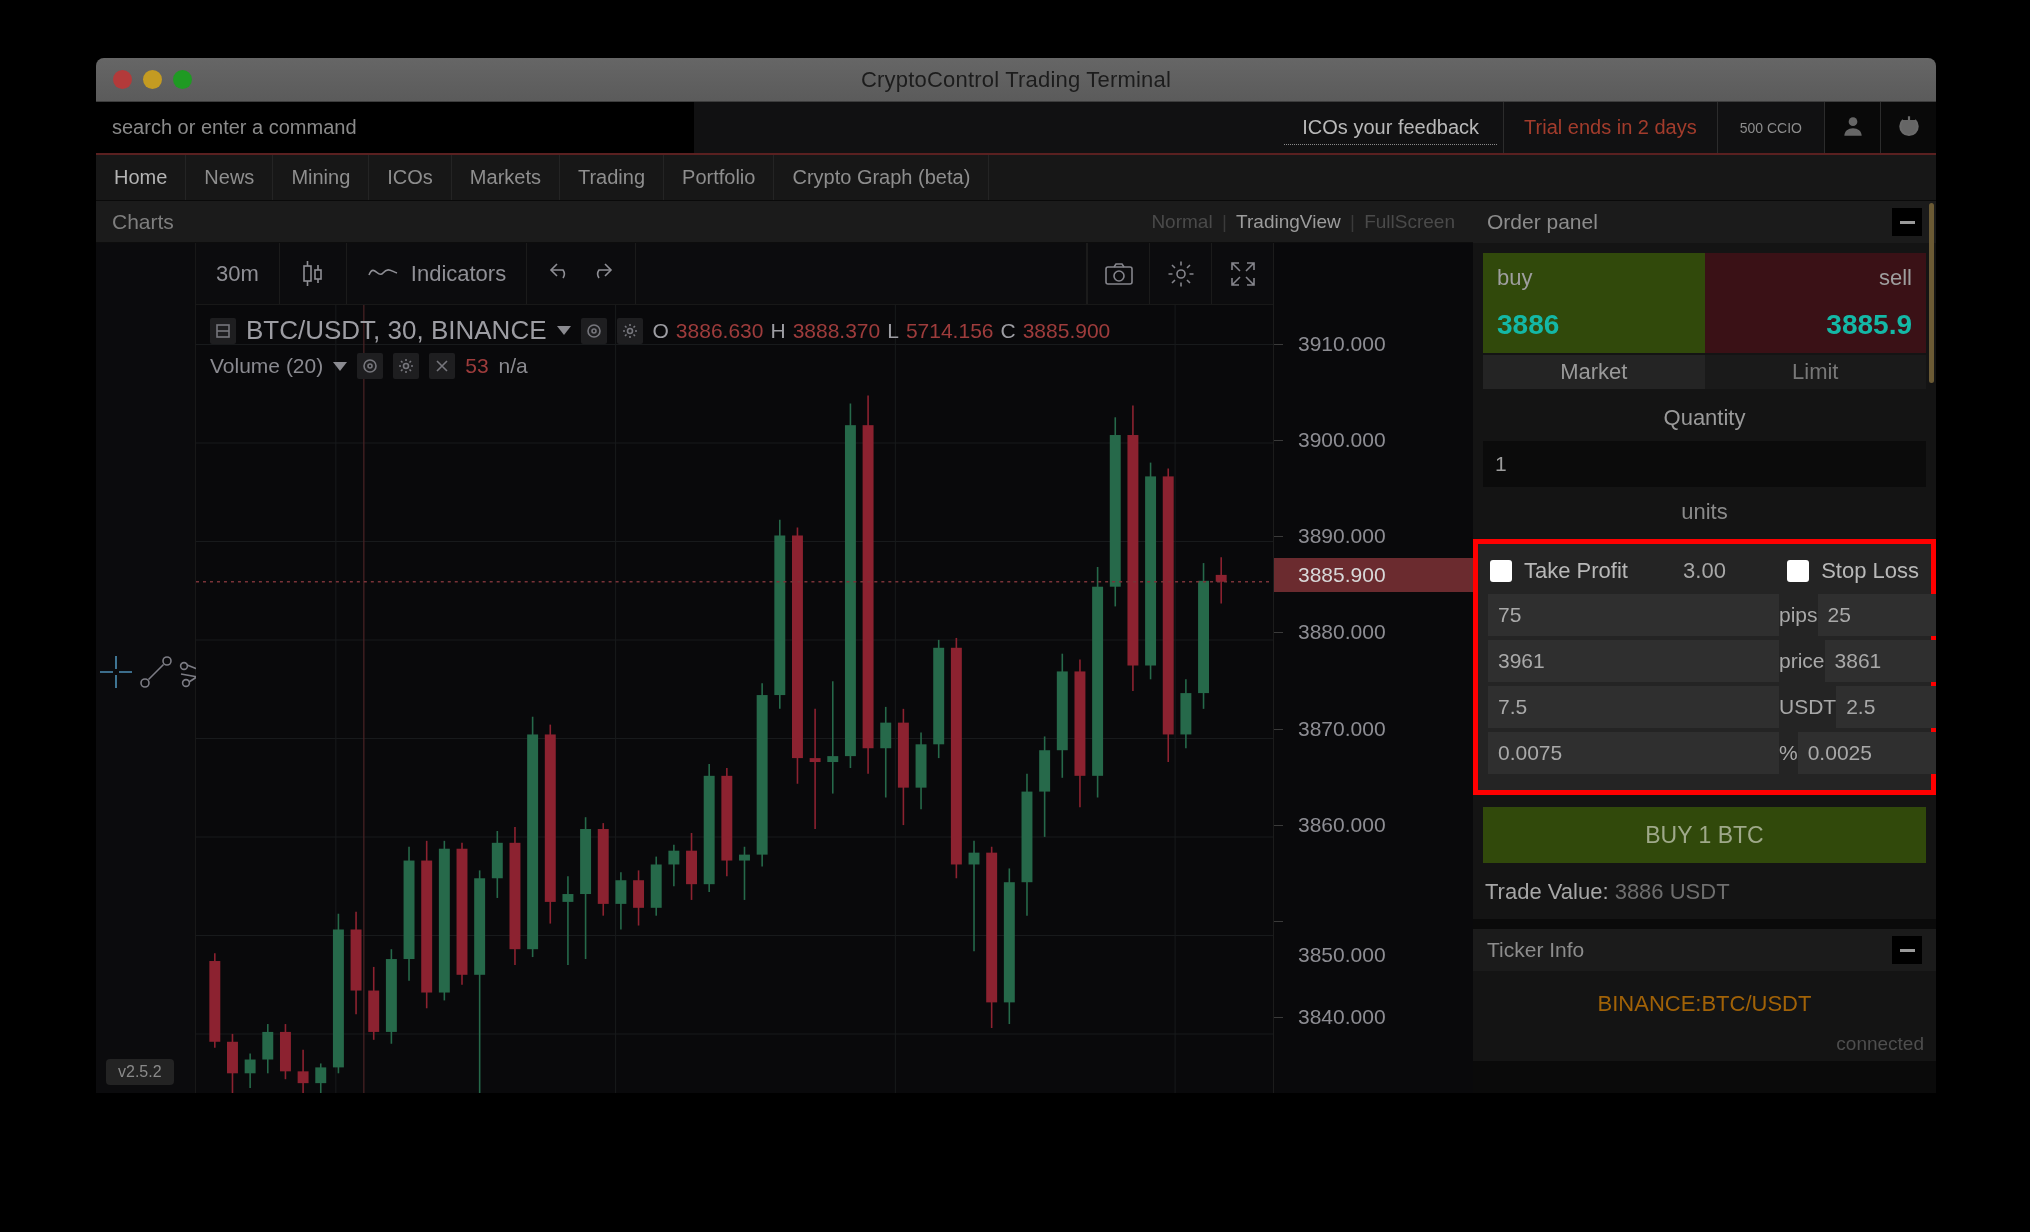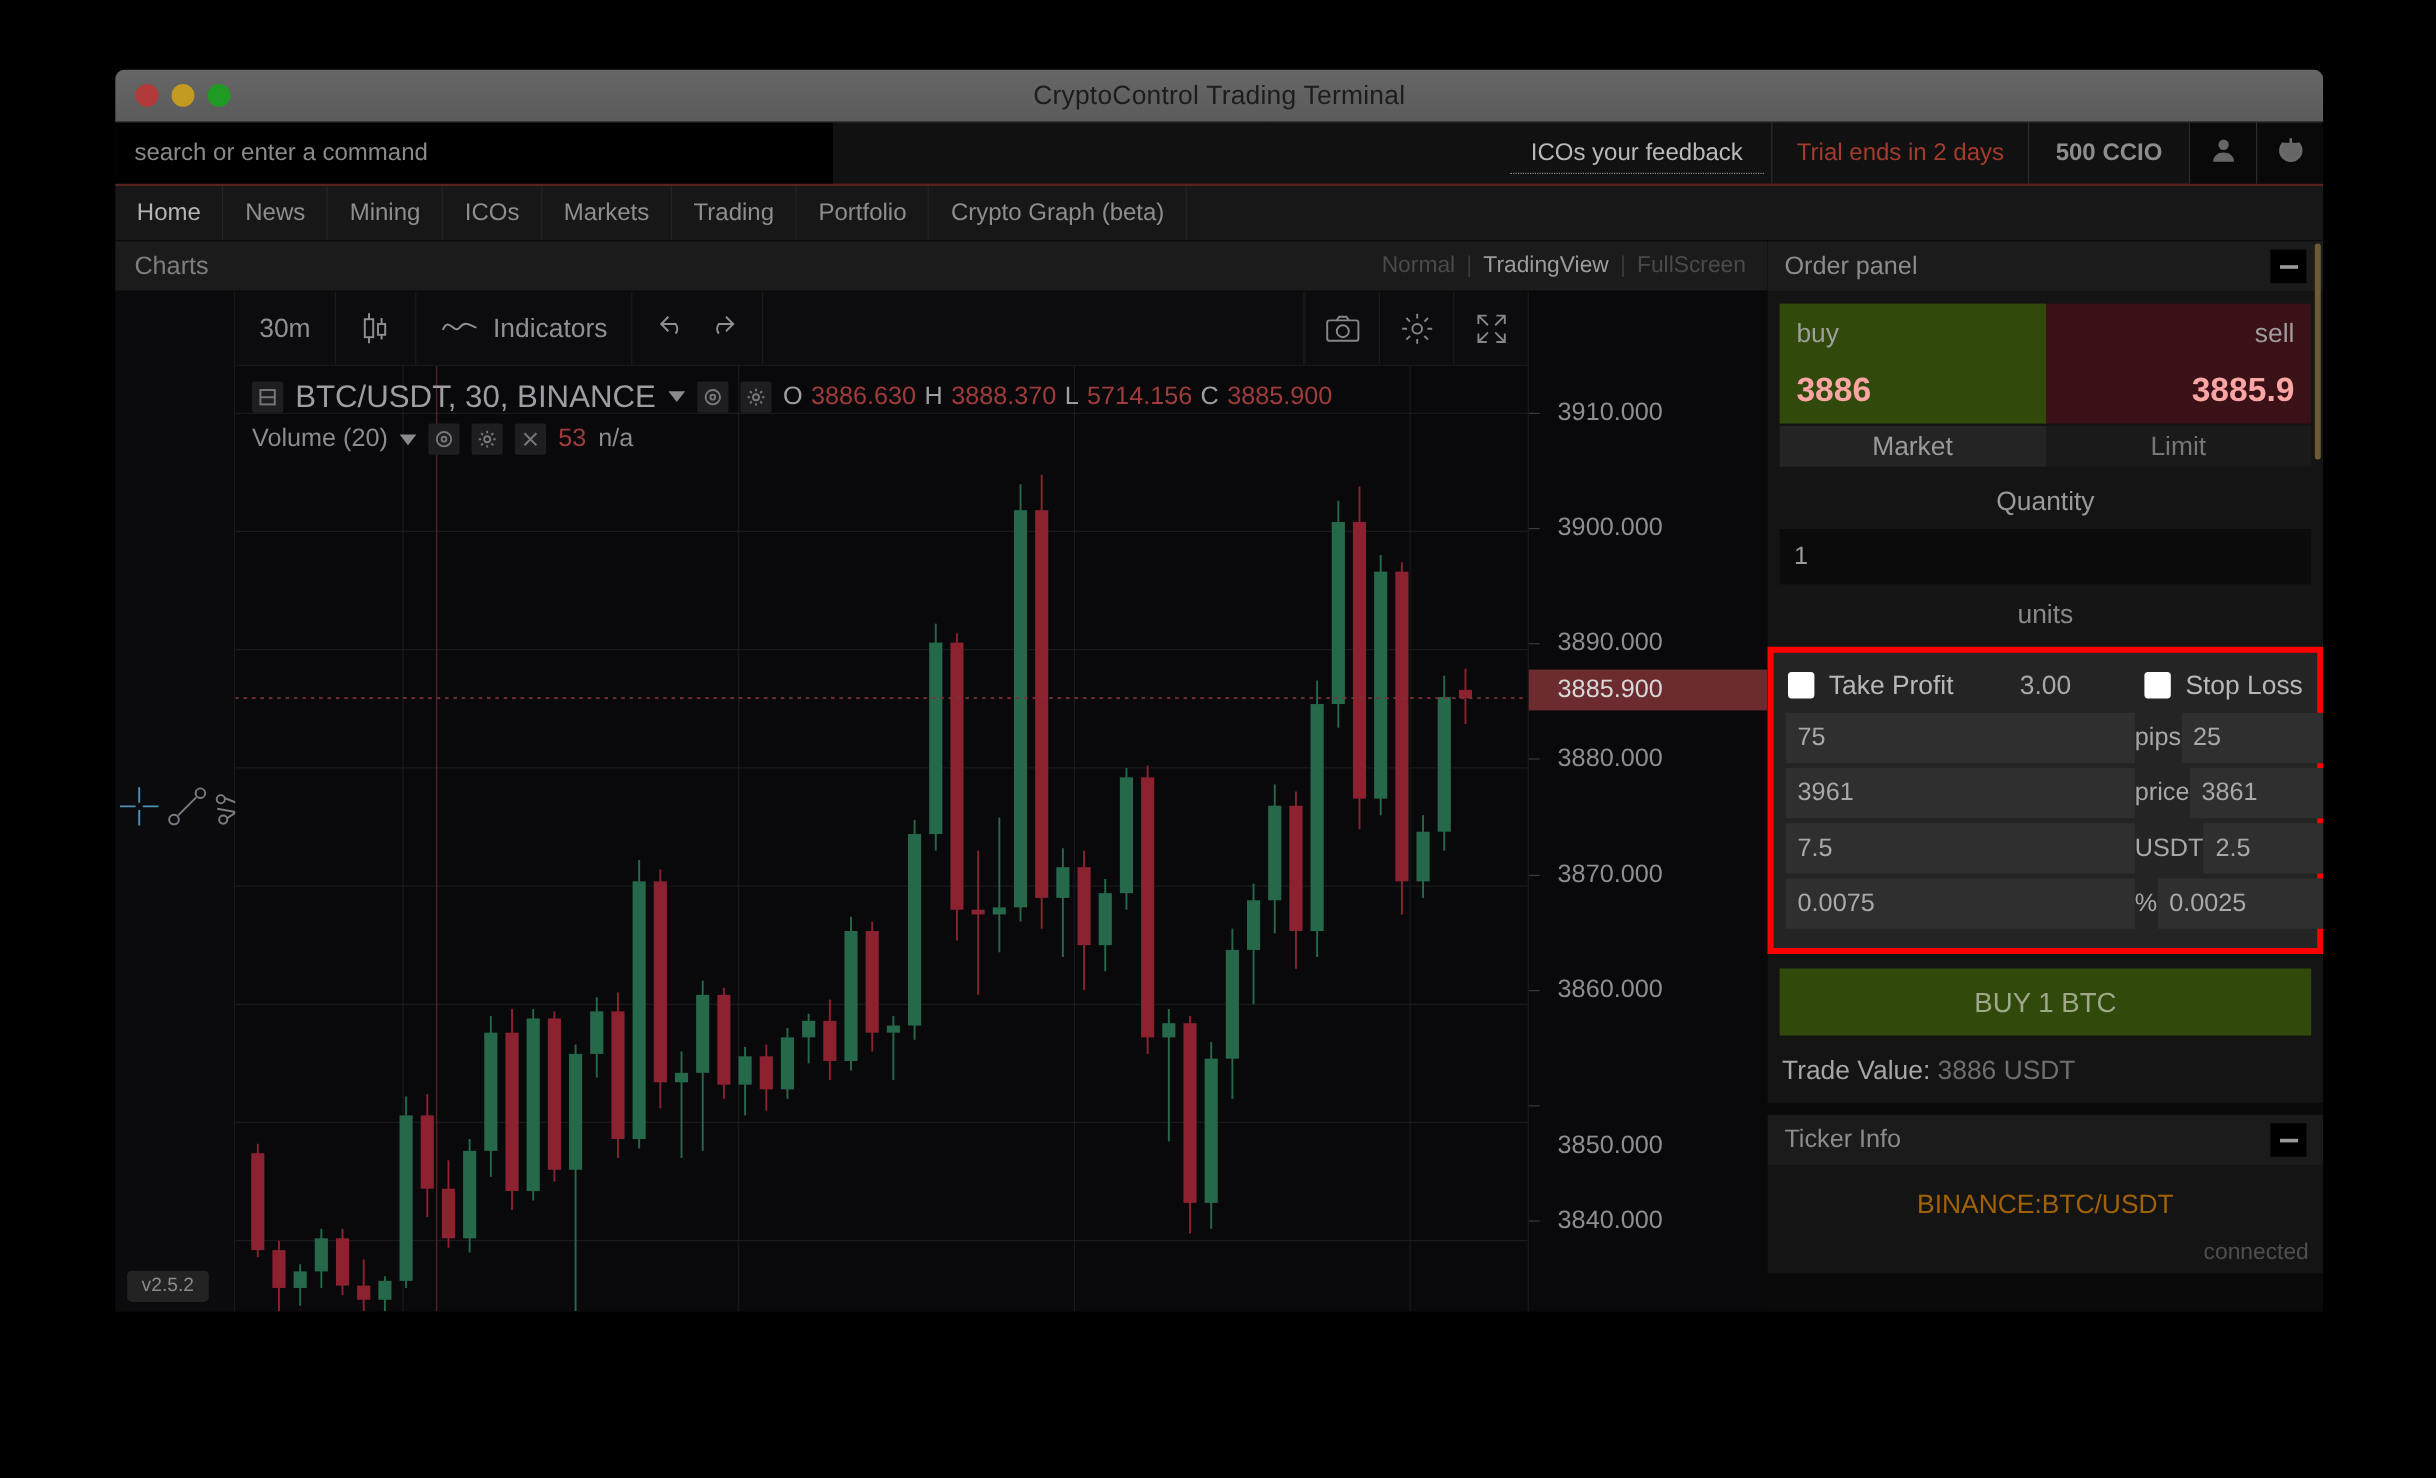--- a/index.html
+++ b/index.html
@@ -54,23 +54,22 @@
     border-bottom: 1px dotted #8a8a8a;
     align-self: center; line-height: 34px; margin-right: 6px;
   }
   .trial {
     display: flex; align-items: center; padding: 0 20px;
     color: #a33c2c; font-size: 20px;
     border-left: 1px solid #2c2c2c;
   }
   .ccio {
     display: flex; align-items: center; padding: 0 22px;
-    color: #8d8d8d; font-size: 20px;
+    color: #8d8d8d; font-size: 14px;
     border-left: 1px solid #2c2c2c;
-    font-weight: bold;
   }
   .icon-btn {
     width: 56px; display: flex; align-items: center; justify-content: center;
     border-left: 1px solid #2c2c2c; background: #090909;
   }
   .icon-btn svg { fill: #666; }
   
   .nav {
     height: 46px; background: #171717;
     display: flex; align-items: stretch;
@@ -182,21 +181,21 @@
   .minbtn i { display: block; width: 15px; height: 3px; background: #9a9a9a; }
   .order-body { background: #141414; padding: 10px 10px 0 10px; }
   .bs-row { display: flex; gap: 0; }
   .bs {
     flex: 1; height: 100px; padding: 12px 14px;
     display: flex; flex-direction: column; justify-content: space-between;
   }
   .bs-buy { background: #31490b; align-items: flex-start; }
   .bs-sell { background: #3a1116; align-items: flex-end; }
   .bs .lbl { font-size: 22px; color: #9e9e9e; }
-  .bs .val { font-size: 28px; font-weight: bold; color: #fca5a5; }
+  .bs .val { font-size: 28px; font-weight: bold; color: #14b8a6; }
   .ml-tabs { display: flex; margin-top: 2px; }
   .ml-tab {
     flex: 1; height: 34px; display: flex; align-items: center; justify-content: center;
     font-size: 22px; color: #9a9a9a; background: #242424;
   }
   .ml-tab.inactive { background: #1a1a1a; color: #777; }
   .qty-label { text-align: center; color: #9a9a9a; font-size: 22px; padding: 16px 0 10px; }
   .qty-input {
     width: 100%; height: 46px; background: #0b0b0b; border: none; outline: none;
     color: #9c9c9c; font-size: 21px; padding: 0 12px;

